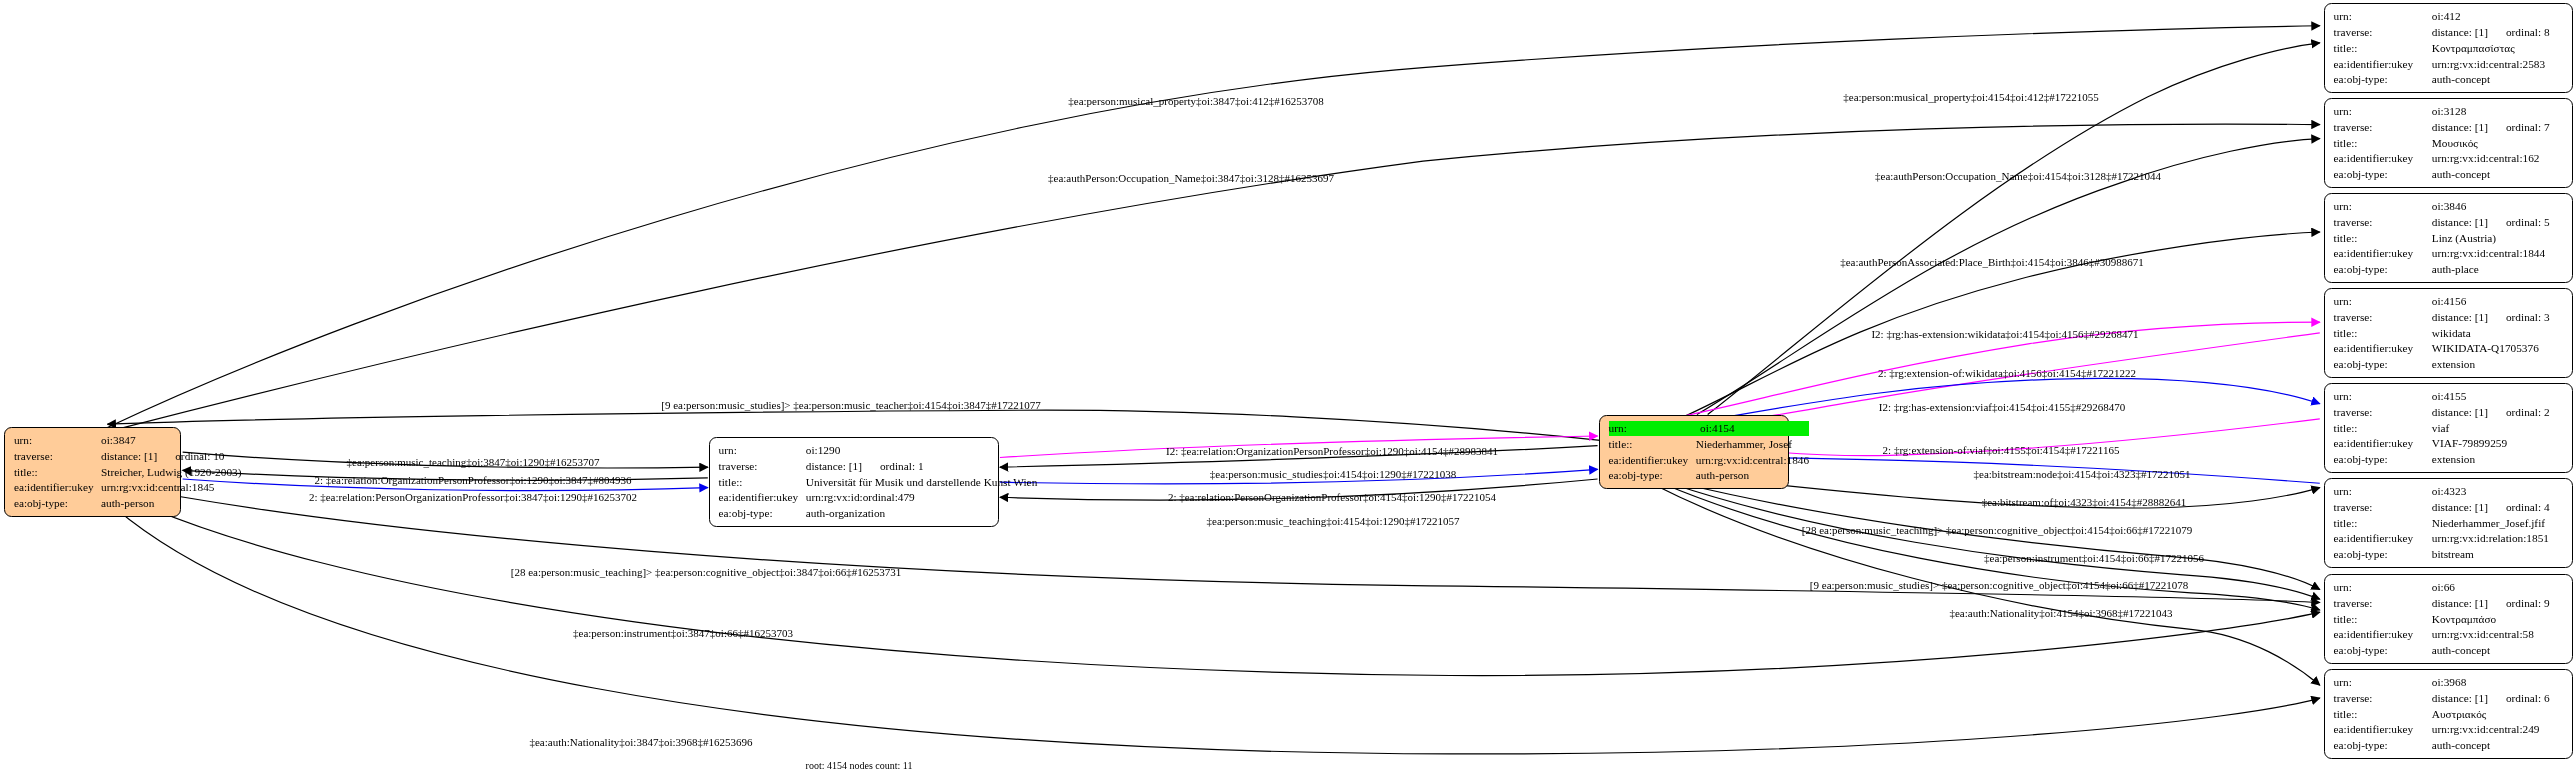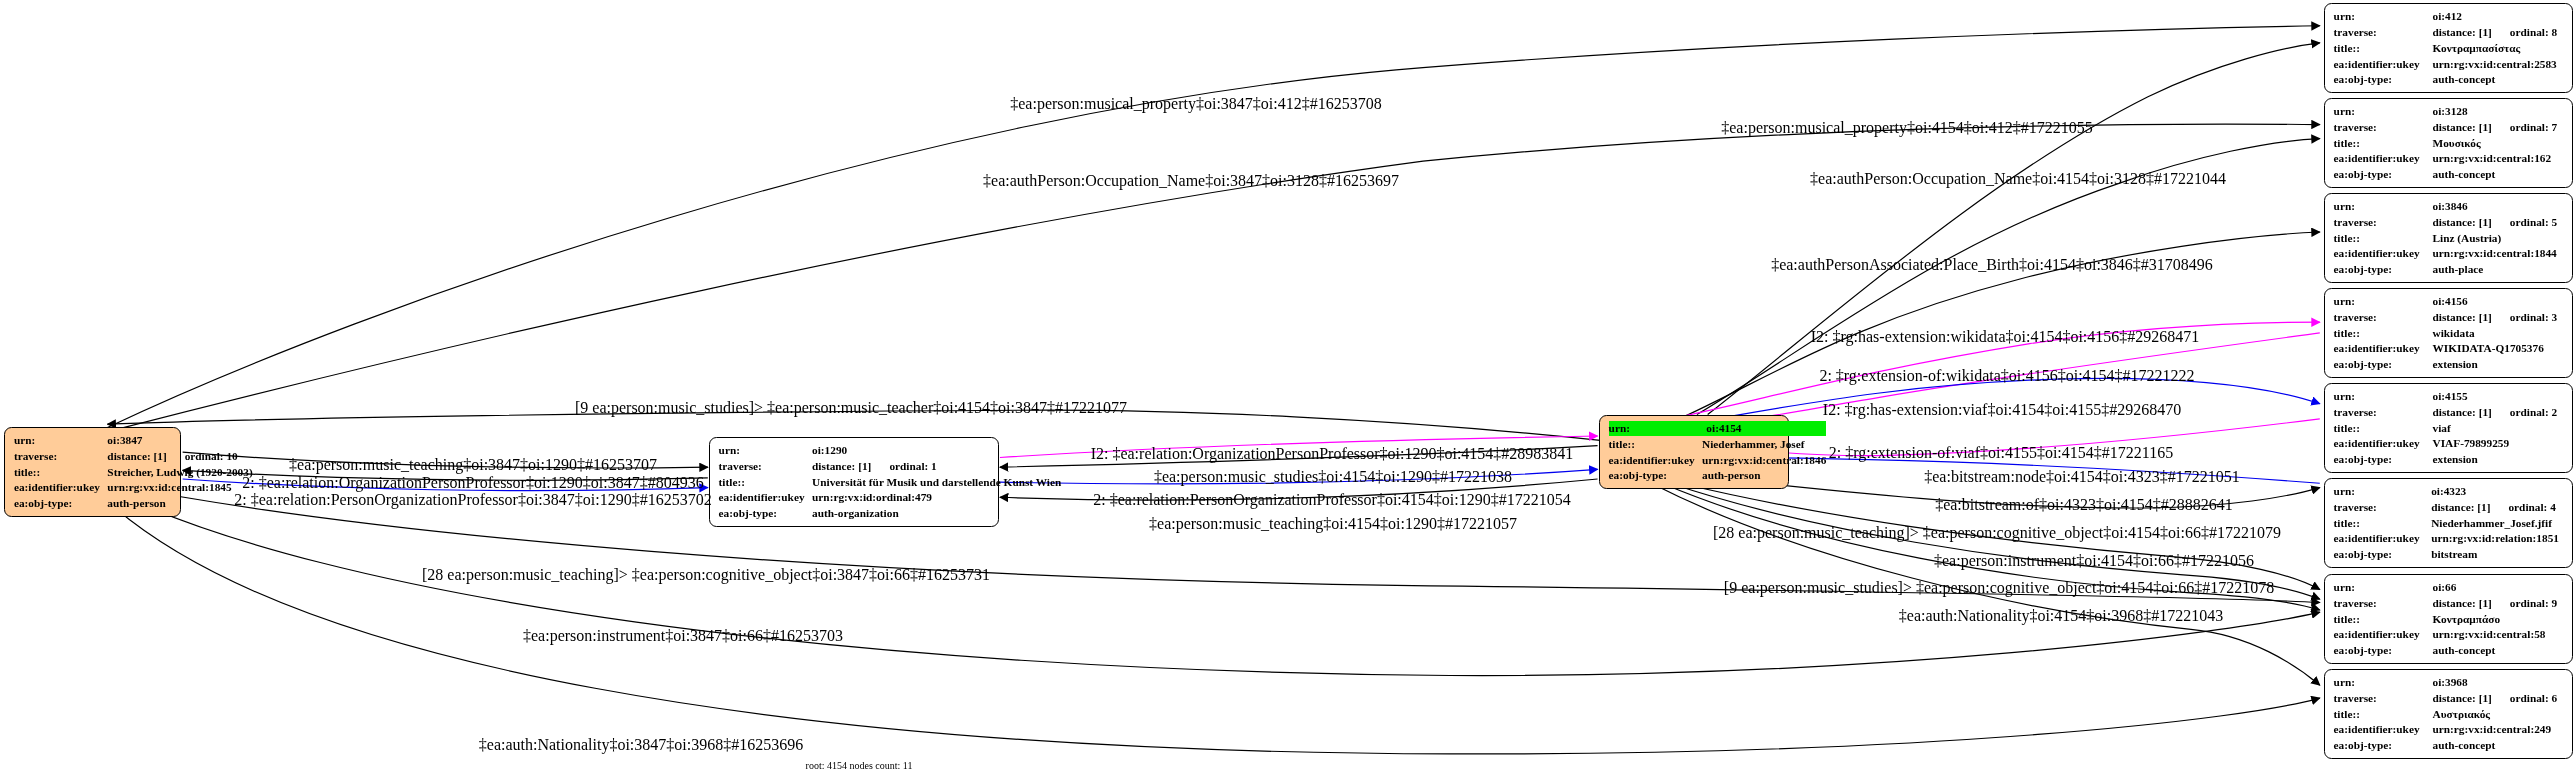--- a/index.html
+++ b/index.html
@@ -12,41 +12,40 @@
     overflow:hidden;
   }
   svg.edges{position:absolute;left:0;top:0;width:2576px;height:777px;pointer-events:none;}
   .node{
     position:absolute;
     box-sizing:border-box;
     border:0.9px solid #000000;
     border-radius:7.5px;
     background:#ffffff;
     padding:4.8px 7.5px 4.8px 8.6px;
-    font-weight:bold;
   }
   .node.filled{background:#ffcc99;}
   .node table{border-collapse:collapse;width:100%;}
   .node td{
     font-size:11.3px;
     line-height:1.30;
     color:#000000;
     white-space:nowrap;
     padding:0.5px 0;
     vertical-align:top;
   }
   .node td.k{padding-right:7.5px;}
   .node tr.hl td{background:#00ee00;}
   .node tr.hl td.k{padding-right:3.2px;}
   .node tr.hl td.v{padding-left:4.3px;}
   .trav{display:inline-block;}
   .trav .ord{display:inline-block;margin-left:18px;}
   .elabel{
     position:absolute;
-    font-size:16px;
+    font-size:11px;
     color:#000000;
     white-space:nowrap;
     transform:translateX(-50%);
     line-height:1;
   }
   .footer{
     position:absolute;
     font-size:10px;
     color:#000000;
     white-space:nowrap;
@@ -399,24 +398,24 @@
             <tr class="">
               <td class="k">ea:obj-type:</td>
               <td class="v">auth-concept</td>
             </tr>
           </tbody>
         </table>
       </div>
     </div>
   <div id="labels">
       <div class="elabel" style="left: 1196px; top: 96px; color: rgb(0, 0, 0);">‡ea:person:musical_property‡oi:3847‡oi:412‡#16253708</div>
-      <div class="elabel" style="left: 1907px; top: 92px; color: rgb(0, 0, 0); margin-top: 28px;">‡ea:person:musical_property‡oi:4154‡oi:412‡#17221055</div>
+      <div class="elabel" style="left: 1971px; top: 92px; color: rgb(0, 0, 0);">‡ea:person:musical_property‡oi:4154‡oi:412‡#17221055</div>
       <div class="elabel" style="left: 1191px; top: 173px; color: rgb(0, 0, 0);">‡ea:authPerson:Occupation_Name‡oi:3847‡oi:3128‡#16253697</div>
       <div class="elabel" style="left: 2018px; top: 171px; color: rgb(0, 0, 0);">‡ea:authPerson:Occupation_Name‡oi:4154‡oi:3128‡#17221044</div>
-      <div class="elabel" style="left: 1992px; top: 257px; color: rgb(0, 0, 0);">‡ea:authPersonAssociated:Place_Birth‡oi:4154‡oi:3846‡#31708496</div>
+      <div class="elabel" style="left: 1992px; top: 257px; color: rgb(0, 0, 0);">‡ea:authPersonAssociated:Place_Birth‡oi:4154‡oi:3846‡#30988671</div>
       <div class="elabel" style="left: 2005px; top: 329px; color: rgb(0, 0, 0);">I2: ‡rg:has-extension:wikidata‡oi:4154‡oi:4156‡#29268471</div>
       <div class="elabel" style="left: 2007px; top: 368px; color: rgb(0, 0, 0);">2: ‡rg:extension-of:wikidata‡oi:4156‡oi:4154‡#17221222</div>
       <div class="elabel" style="left: 2002px; top: 402px; color: rgb(0, 0, 0);">I2: ‡rg:has-extension:viaf‡oi:4154‡oi:4155‡#29268470</div>
       <div class="elabel" style="left: 2001px; top: 445px; color: rgb(0, 0, 0);">2: ‡rg:extension-of:viaf‡oi:4155‡oi:4154‡#17221165</div>
       <div class="elabel" style="left: 2082px; top: 469px; color: rgb(0, 0, 0);">‡ea:bitstream:node‡oi:4154‡oi:4323‡#17221051</div>
       <div class="elabel" style="left: 2084px; top: 497px; color: rgb(0, 0, 0);">‡ea:bitstream:of‡oi:4323‡oi:4154‡#28882641</div>
       <div class="elabel" style="left: 1997px; top: 525px; color: rgb(0, 0, 0);">[28 ea:person:music_teaching]&gt; ‡ea:person:cognitive_object‡oi:4154‡oi:66‡#17221079</div>
       <div class="elabel" style="left: 2069px; top: 553px; color: rgb(0, 0, 0); margin-left: 25px;">‡ea:person:instrument‡oi:4154‡oi:66‡#17221056</div>
       <div class="elabel" style="left: 1999px; top: 580px; color: rgb(0, 0, 0);">[9 ea:person:music_studies]&gt; ‡ea:person:cognitive_object‡oi:4154‡oi:66‡#17221078</div>
       <div class="elabel" style="left: 2061px; top: 608px; color: rgb(0, 0, 0);">‡ea:auth:Nationality‡oi:4154‡oi:3968‡#17221043</div>

